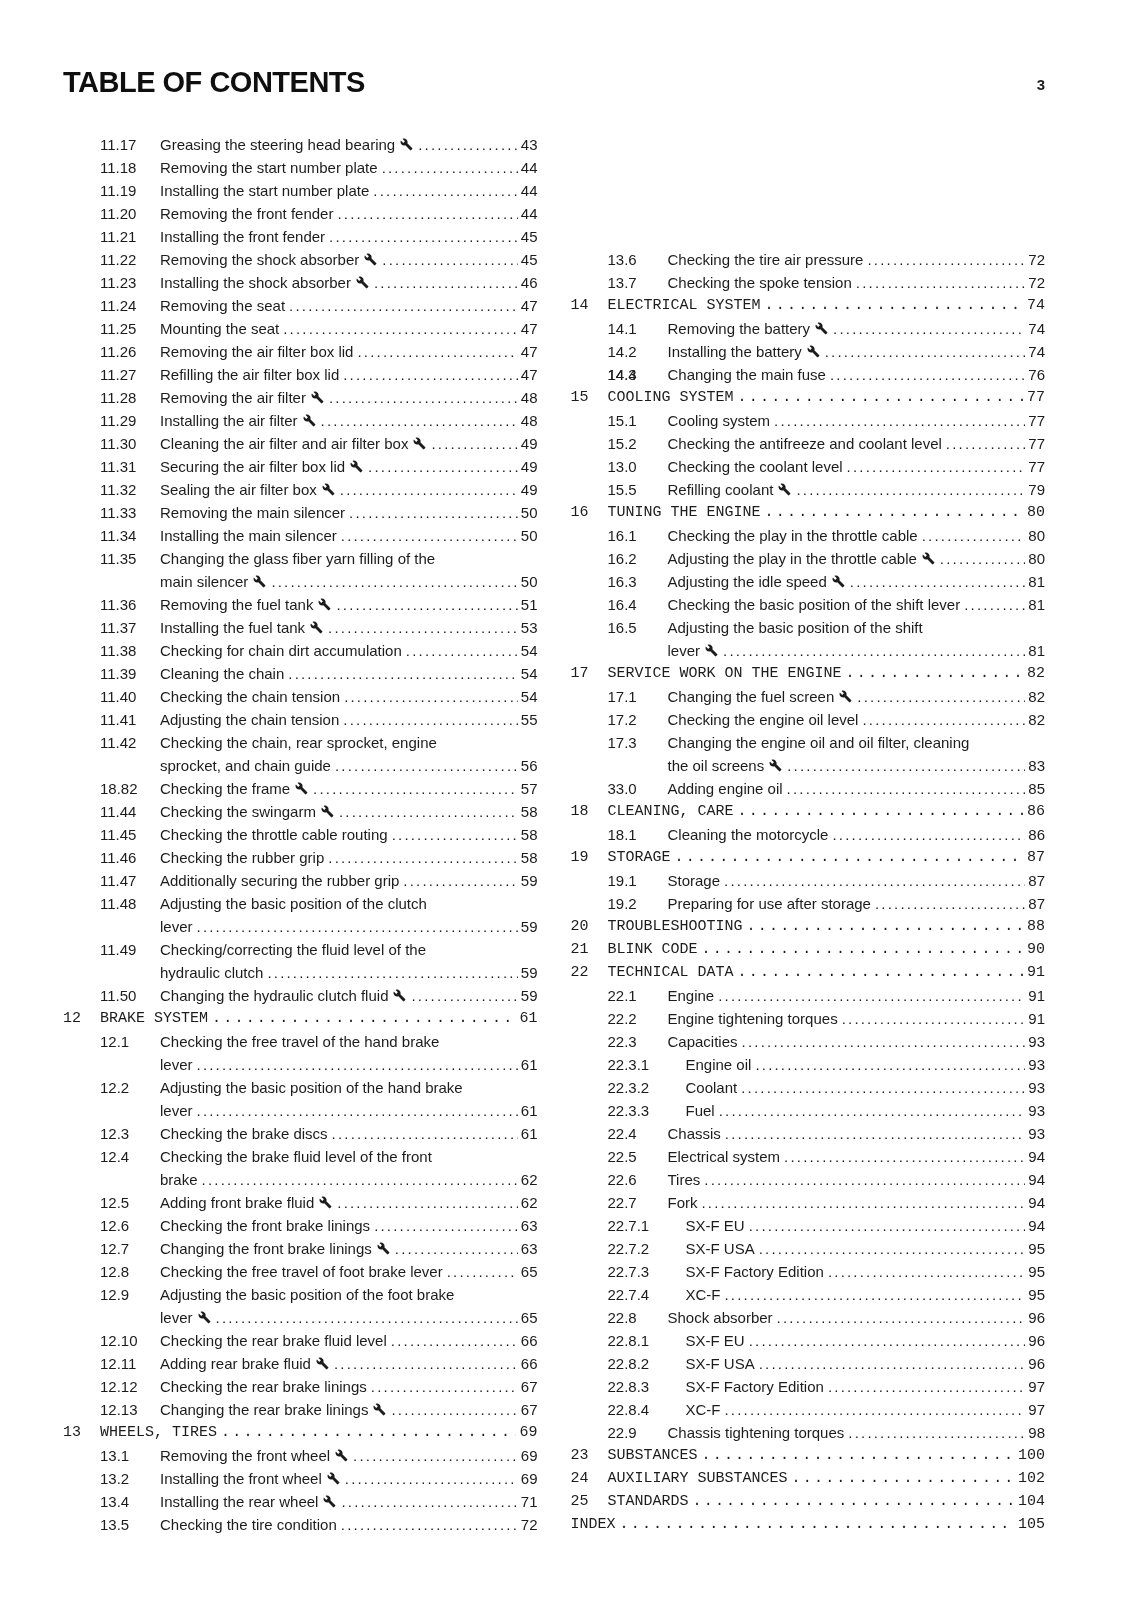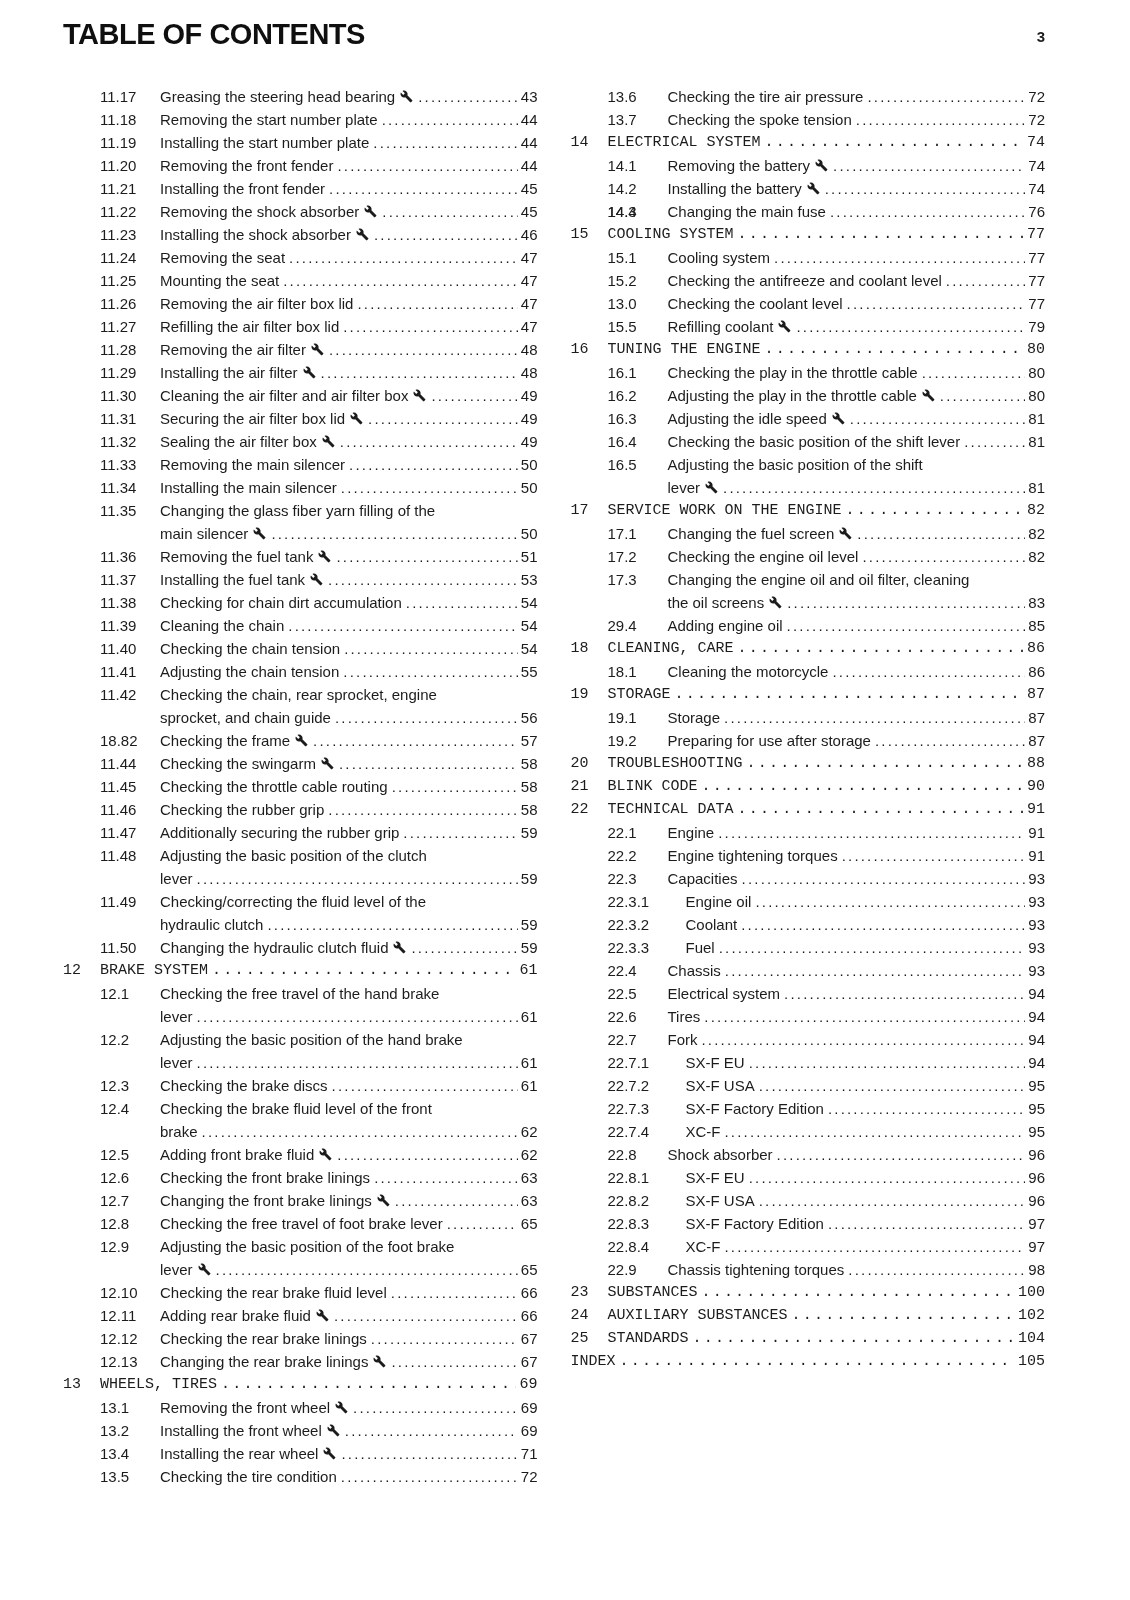--- a/index.html
+++ b/index.html
@@ -12,38 +12,39 @@
     position: relative;
     width: 1130px;
     height: 1600px;
     background: #ffffff;
     overflow: hidden;
   }
   .header {
     display: flex;
     justify-content: space-between;
     align-items: flex-start;
-    margin: 18px 85px 34px 63px;
+    margin: 66px 85px 34px 63px;
   }
   .header h1 {
     font-size: 29px;
     font-weight: bold;
     letter-spacing: -0.5px;
     color: #0f0f0f;
   }
   .header .pagenum {
     font-size: 15px;
     font-weight: bold;
     margin-top: 10px;
     color: #1c1c1c;
   }
   .columns {
     display: flex;
     column-gap: 33px;
     margin: 12px 85px 0 63px;
+    align-items: flex-end;
   }
   .col { flex: 1 1 0; min-width: 0; }
   .entry {
     position: relative;
     font-size: 15px;
     line-height: 23px;
   }
   .entry.level-0 { padding-left: 37px; font-family: Liberation Mono, monospace; }
   .entry.level-1 { padding-left: 97px; }
   .entry.level-2 { padding-left: 115px; }
@@ -754,21 +755,21 @@
           <div class="tline">Changing the engine oil and oil filter, cleaning</div>
           <div class="lastline">
             <span class="t">the oil screens<svg viewBox="0 0 24 24" class="wrench">
                 <path d="M22.7 19l-9.1-9.1c.9-2.3.4-5-1.5-6.9-2-2-5-2.4-7.4-1.3L9 6 6 9 1.6 4.7C.4 7.1.9 10.1 2.9 12.1c1.9 1.9 4.6 2.4 6.9 1.5l9.1 9.1c.4.4 1 .4 1.4 0l2.3-2.3c.5-.4.5-1.1.1-1.4z"></path>
               </svg></span>
             <span class="dots"></span>
             <span class="pg">83</span>
           </div>
         </div>
         <div class="entry level-1">
-          <span class="num">29.4</span>
+          <span class="num">33.0</span>
           <div class="lastline">
             <span class="t">Adding engine oil</span>
             <span class="dots"></span>
             <span class="pg">85</span>
           </div>
         </div>
         <div class="entry level-0">
           <span class="num">18</span>
           <div class="lastline">
             <span class="t">CLEANING, CARE</span>

